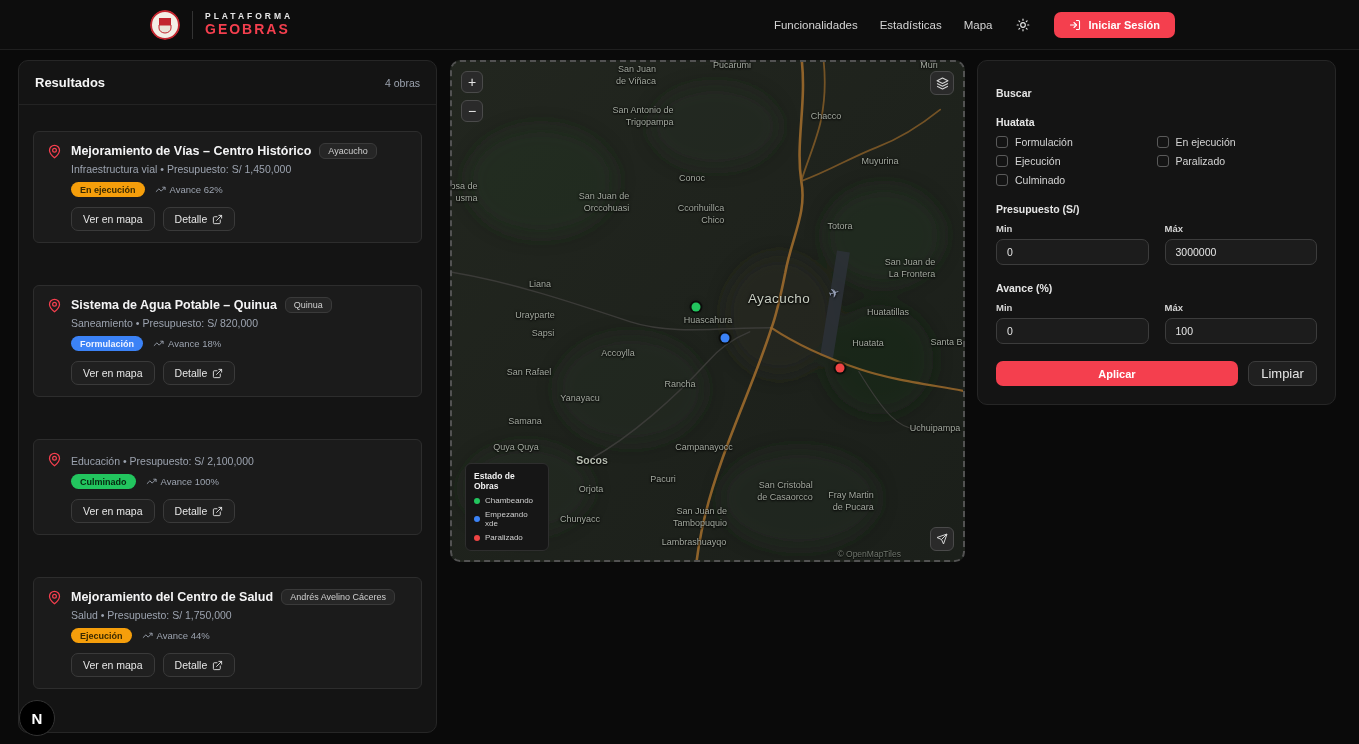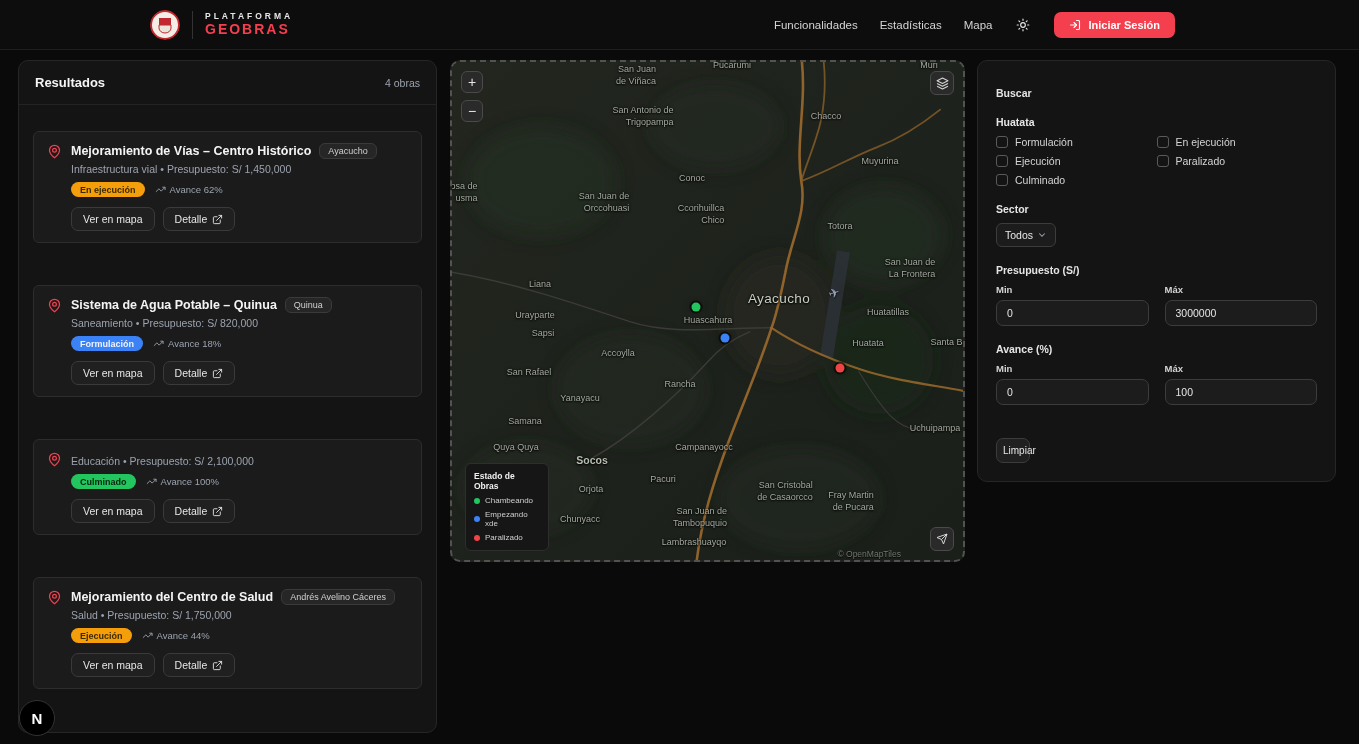--- a/index.html
+++ b/index.html
@@ -68,21 +68,21 @@
   .text-input::placeholder { color:#6b7280; }
   .section { margin-top:17px; }
   .estados-grid { display:grid; grid-template-columns:1fr 1fr; row-gap:7px; }
   .chk { display:flex; align-items:center; gap:7px; font-size:10.5px; color:#d4d4d4; cursor:pointer; }
   .chk-box { width:12px; height:12px; border:1px solid #5a5a5a; border-radius:3px; background:transparent; flex:0 0 auto; }
   .sector-select { width:60px; height:24px; background:#1c1c1c; border:1px solid #3c3c3c; border-radius:6px; color:#e5e5e5; font-size:10.5px; display:flex; align-items:center; justify-content:space-between; padding:0 8px; cursor:pointer; }
   .minmax-grid { display:grid; grid-template-columns:1fr 1fr; column-gap:16px; }
   .mini-label { font-size:9.5px; font-weight:600; color:#d4d4d4; margin-bottom:5px; display:block; }
   .actions-row { display:flex; gap:10px; margin-top:17px; }
   .apply-btn { flex:1; height:25px; background:var(--accent); border:none; border-radius:7px; color:#fff; font-size:11px; font-weight:700; cursor:pointer; font-family:inherit; }
-  .clear-btn { width:34px; height:25px; background:#202020; border:1px solid #3c3c3c; border-radius:7px; color:#e5e5e5; font-size:10px; cursor:pointer; font-family:inherit;margin-top:16px; }
+  .clear-btn { width:69px; height:25px; background:#202020; border:1px solid #3c3c3c; border-radius:7px; color:#e5e5e5; font-size:13px; cursor:pointer; font-family:inherit; }
 
   .next-badge { position:absolute; left:19px; bottom:8px; width:36px; height:36px; border-radius:50%; background:#000; border:1px solid #333; color:#fff; display:flex; align-items:center; justify-content:center; font-weight:700; font-size:15px; cursor:pointer; }
 </style>
 </head>
 <body>
 
 <div class="page">
 
   <header class="navbar">
     <div class="brand">
@@ -477,29 +477,20 @@
               <span class="chk-box"></span>
               <span class="chk-label">Paralizado</span>
             </label>
             <label class="chk">
               <span class="chk-box"></span>
               <span class="chk-label">Culminado</span>
             </label>
           </div>
       </div>
 
-      <div class="section">
-        <label class="field-label">Sector</label>
-        <div class="sector-select">
-          <span>Todos</span>
-          <svg width="10" height="10" viewBox="0 0 24 24" fill="none" stroke="#9ca3af" stroke-width="2.5" stroke-linecap="round">
-              <polyline points="6 9 12 15 18 9"></polyline>
-            </svg>
-        </div>
-      </div>
 
       <div class="section">
         <label class="field-label">Presupuesto (S/)</label>
         <div class="minmax-grid">
           <div>
             <span class="mini-label">Min</span>
             <input class="text-input" value="0" style="">
           </div>
           <div>
             <span class="mini-label">Máx</span>
@@ -516,20 +507,21 @@
             <input class="text-input" value="0" style="">
           </div>
           <div>
             <span class="mini-label">Máx</span>
             <input class="text-input" value="100" style="">
           </div>
         </div>
       </div>
 
       <div class="actions-row">
+        <button class="apply-btn">Aplicar</button>
         <button class="clear-btn">Limpiar</button>
       </div>
 
     </div>
   </section>
 
   <div class="next-badge">
     <span>N</span>
   </div>
 

